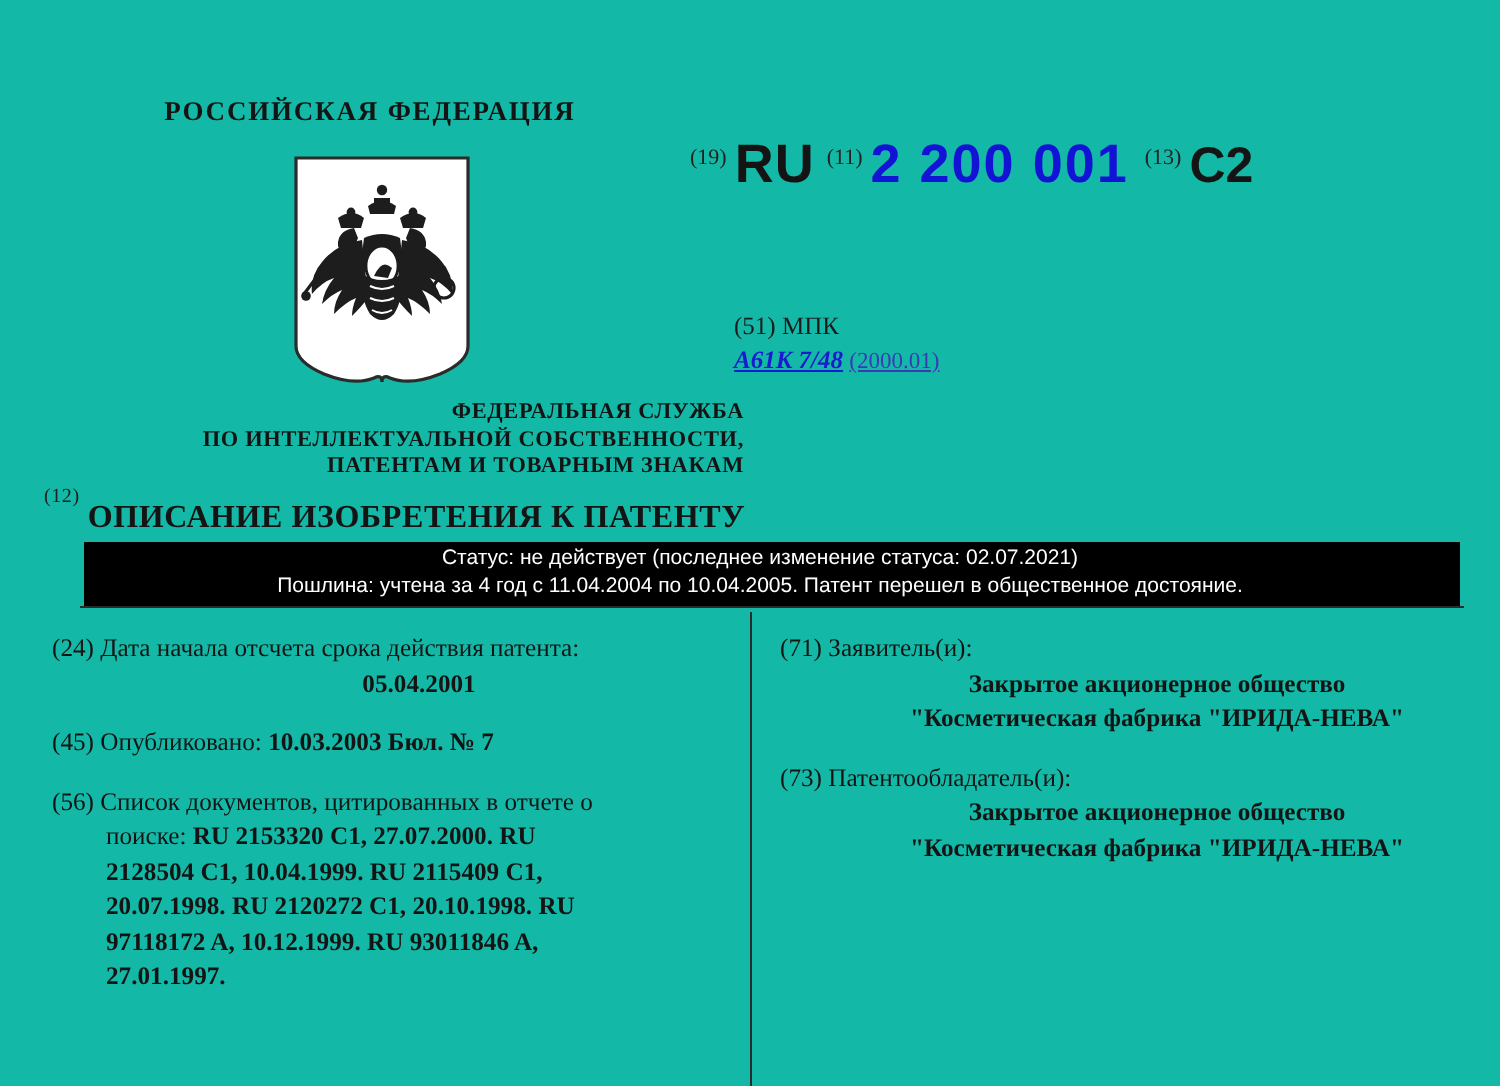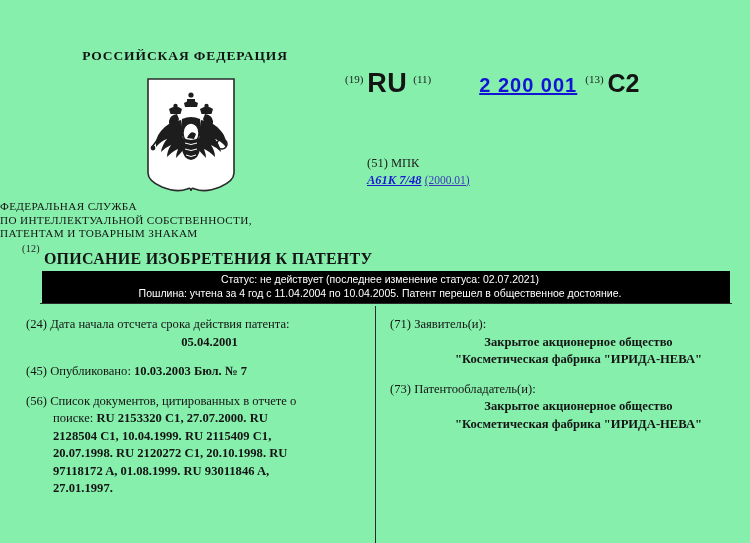--- a/index.html
+++ b/index.html
@@ -12,21 +12,21 @@
     height: 543px;
     position: relative;
     font-family: "Liberation Serif", "DejaVu Serif", serif;
     color: #141414;
     overflow: hidden;
   }
 
   .page {
     position: absolute;
     inset: 0;
-    background: #86efac;
+    background: #14b8a6;
   }
 
   
   .header {
     position: absolute;
     top: 0;
     left: 0;
     right: 0;
     height: 250px;
   }
@@ -50,22 +50,22 @@
     width: 92px;
     height: 118px;
   }
   .emblem-wrap svg { display: block; }
 
   .agency {
     position: absolute;
     top: 200px;
     left: 0;
     width: 372px;
-    text-align: left;
-    font-weight: normal;
+    text-align: right;
+    font-weight: bold;
     font-size: 11.2px;
     letter-spacing: 0.35px;
     line-height: 13.6px;
   }
 
   
   .number-line {
     position: absolute;
     top: 50px;
     left: 345px;
@@ -81,27 +81,25 @@
     font-family: "Liberation Serif", serif;
     color: #222;
     margin-right: 4px;
   }
   .code-ru {
     font-size: 27px;
     font-weight: bold;
     letter-spacing: 0.5px;
   }
   .patent-no {
-    font-size: 20px;
+    font-size: 27px;
     font-weight: bold;
     color: #1313d6;
-    text-decoration: underline;
     letter-spacing: 1px;
     cursor: pointer;
-    margin-left: 44px;
   }
   .code-kind {
     font-size: 25px;
     font-weight: bold;
   }
 
   .mpk-block {
     position: absolute;
     top: 155px;
     left: 367px;
@@ -312,21 +310,21 @@
         <span class="bold">10.03.2003 Бюл. № 7</span>
       </span>
     </div>
 
     <div class="field">
       <span class="field-line">(56) Список документов, цитированных в отчете о</span>
       <span class="cite-body">
         <span class="cite-lead">поиске: </span><span>RU 2153320 C1, 27.07.2000. RU</span><br>
         <span>2128504 C1, 10.04.1999. RU 2115409 C1,</span><br>
         <span>20.07.1998. RU 2120272 C1, 20.10.1998. RU</span><br>
-        <span>97118172 A, 01.08.1999. RU 93011846 A,</span><br>
+        <span>97118172 A, 10.12.1999. RU 93011846 A,</span><br>
         <span>27.01.1997.</span>
       </span>
     </div>
   </div>
 
   <div class="col-right">
 
     <div class="field">
       <span class="field-line">(71) Заявитель(и):</span>
       <span class="indent bold">Закрытое акционерное общество</span>

